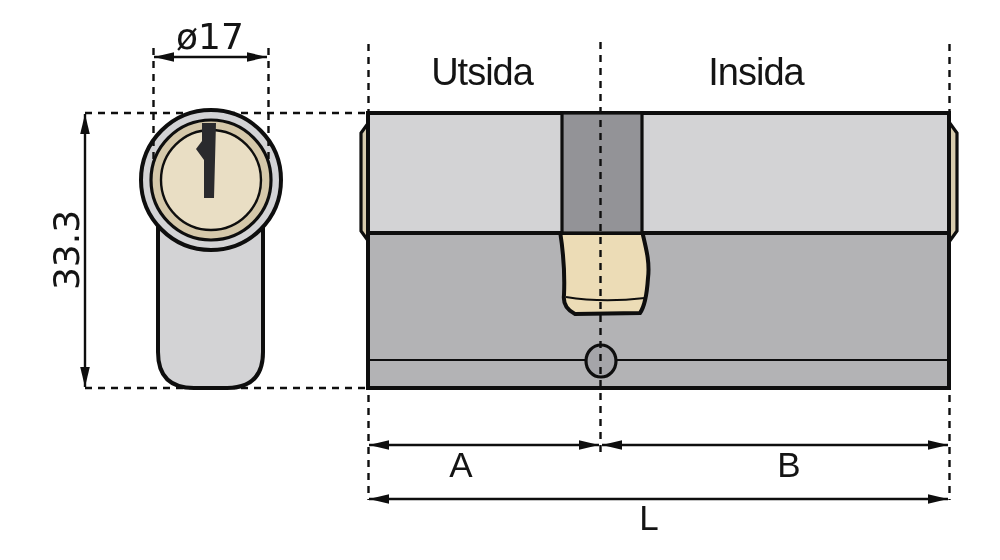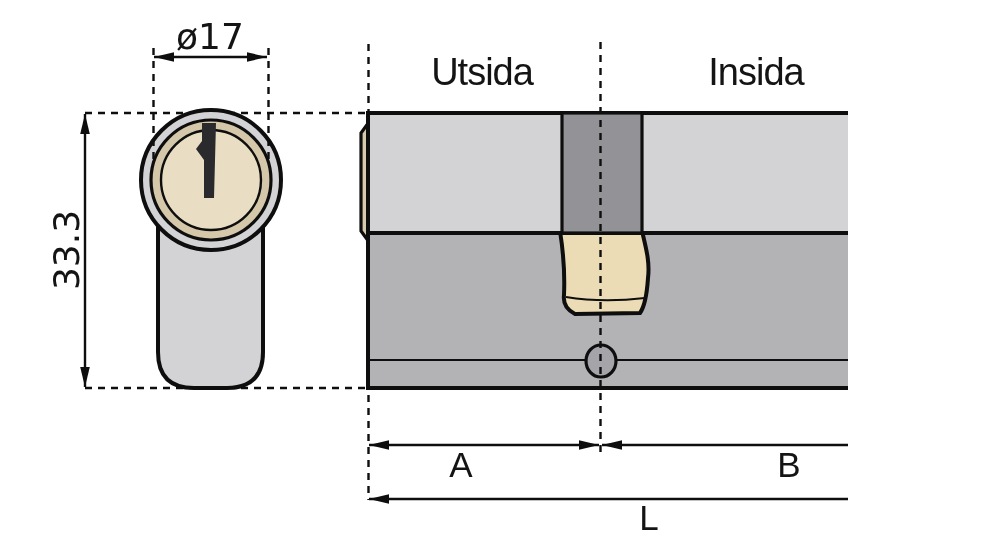--- a/index.html
+++ b/index.html
@@ -1,18 +1,18 @@
 <!DOCTYPE html>
 <html><head>
 <meta charset="utf-8">
 <style>
   html, body { margin: 0; padding: 0; background: #ffffff; }
   .stage {
     position: relative;
-    width: 848px;
+    width: 1000px;
     height: 560px;
     background: #ffffff;
     overflow: hidden;
     font-family: "Liberation Sans", sans-serif;
   }
   svg { display: block; }
   .section-label {
     font-family: "Liberation Sans", sans-serif;
     font-size: 38px;
     letter-spacing: -1px;

